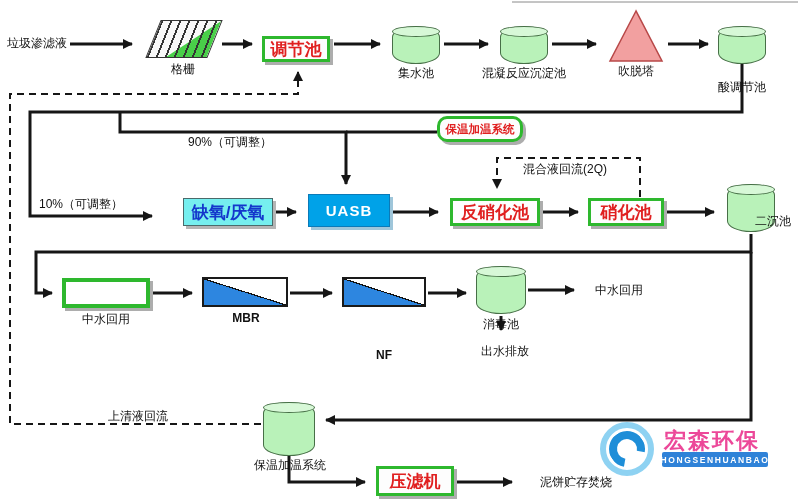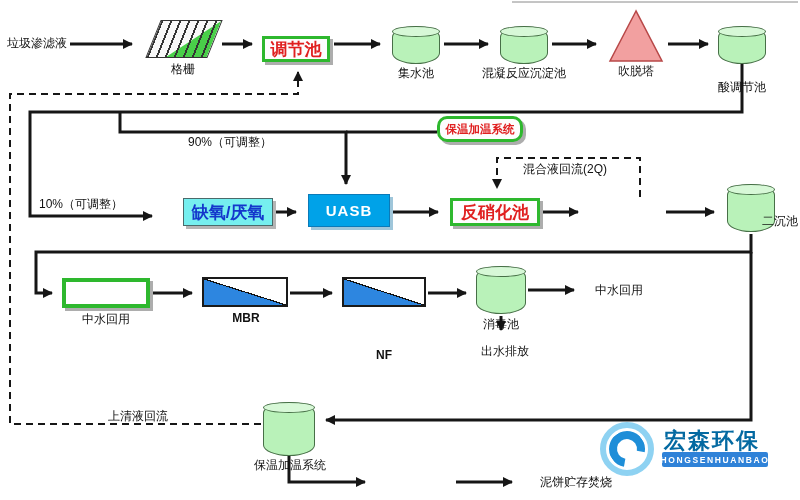--- a/index.html
+++ b/index.html
@@ -27,21 +27,21 @@
   .grid-par{position:absolute;left:10px;top:2px;width:60px;height:36px;transform:skewX(-22deg);
        background:#f8f8f8;border:1.2px solid #333;overflow:hidden;}
   .grid-green{position:absolute;inset:0;background:#49cf49;clip-path:polygon(100% 0,100% 100%,32% 100%);}
   .grid-hatch{position:absolute;inset:0;background:repeating-linear-gradient(90deg,#333 0 2px,transparent 2px 9px);}
   .tri{position:absolute;z-index:2;}
   .logo{position:absolute;z-index:2;}
   .logo-ring{position:absolute;left:0;top:2px;width:54px;height:54px;border:6px solid #8ed2f2;
        border-radius:50%;background:#fff;box-sizing:border-box;}
   .logo-swirl{position:absolute;inset:3px;border:8px solid #1e8ed8;border-radius:50%;
        border-bottom-color:transparent;transform:rotate(-35deg);box-sizing:border-box;}
-  .logo-cn{position:absolute;left:64px;top:6px;font-size:22px;font-weight:bold;color:#0369a1;letter-spacing:2px;}
+  .logo-cn{position:absolute;left:64px;top:6px;font-size:22px;font-weight:bold;color:#ec4899;letter-spacing:2px;}
   .logo-bar{position:absolute;left:62px;top:32px;width:106px;height:15px;background:#2f82d8;border-radius:2px;
        color:#fff;font-size:8.5px;font-weight:bold;letter-spacing:1.6px;display:flex;align-items:center;justify-content:center;}
 </style>
 </head>
 <body>
 
 <div class="canvas">
 
   <svg class="wires" width="800" height="500" viewBox="0 0 800 500">
     <defs>
@@ -115,23 +115,24 @@
 
   <div class="lbl" style="left:178px;top:135px;width:104px;">90%（可调整）</div>
   <div class="lbl" style="left:28px;top:197px;width:106px;">10%（可调整）</div>
 
   <div class="box gbox" style="left:437px;top:116px;width:86px;height:26px;font-size:11.5px;border-radius:10px;">保温加温系统</div>
   <div class="lbl" style="left:503px;top:162px;width:124px;">混合液回流(2Q)</div>
 
   <div class="box anx" style="left:163px;top:198px;width:90px;height:28px;margin-left:20px;">缺氧/厌氧</div>
   <div class="box uasb" style="left:308px;top:194px;width:82px;height:33px;">UASB</div>
   <div class="box gbox" style="left:450px;top:198px;width:90px;height:28px;">反硝化池</div>
+  <div class="box gbox" style="left:588px;top:198px;width:76px;height:28px;">硝化池</div>
 
   <div class="cyl" style="left:727px;top:184px;width:48px;height:48px;"></div>
-  <div class="lbl" style="left:748px;top:214px;width:50px;text-align:right;">二沉池</div>
+  <div class="lbl" style="left:748px;top:214px;width:50px;text-align:center;">二沉池</div>
 
   <div class="box" style="left:62px;top:278px;width:88px;height:30px;border:4px solid #2eb82e;background:#fff;box-shadow:3px 3px 0 #adadad;"></div>
   <div class="lbl" style="left:52px;top:312px;width:108px;">中水回用</div>
 
   <div class="box memb" style="left:202px;top:277px;width:86px;height:30px;"></div>
   <div class="lbl" style="left:224px;top:311px;width:44px;font-weight:bold;">MBR</div>
 
   <div class="box memb" style="left:342px;top:277px;width:84px;height:30px;"></div>
   <div class="lbl" style="left:366px;top:311px;width:36px;font-weight:bold;margin-top:37px;">NF</div>
 
@@ -139,20 +140,21 @@
   <div class="lbl" style="left:477px;top:317px;width:48px;">消毒池</div>
 
   <div class="lbl" style="left:584px;top:283px;width:70px;">中水回用</div>
   <div class="lbl" style="left:470px;top:344px;width:70px;">出水排放</div>
 
   <div class="lbl" style="left:94px;top:409px;width:88px;">上清液回流</div>
 
   <div class="cyl" style="left:263px;top:402px;width:52px;height:54px;"></div>
   <div class="lbl" style="left:248px;top:458px;width:84px;">保温加温系统</div>
 
+  <div class="box gbox" style="left:376px;top:466px;width:78px;height:30px;">压滤机</div>
   <div class="lbl" style="left:522px;top:475px;width:108px;">泥饼贮存焚烧</div>
 
   <div class="logo" style="left:600px;top:420px;width:180px;height:62px;">
     <div class="logo-ring">
         <div class="logo-swirl"></div>
       </div>
     <div class="logo-cn">宏森环保</div>
     <div class="logo-bar">
         <span>HONGSENHUANBAO</span>
       </div>

